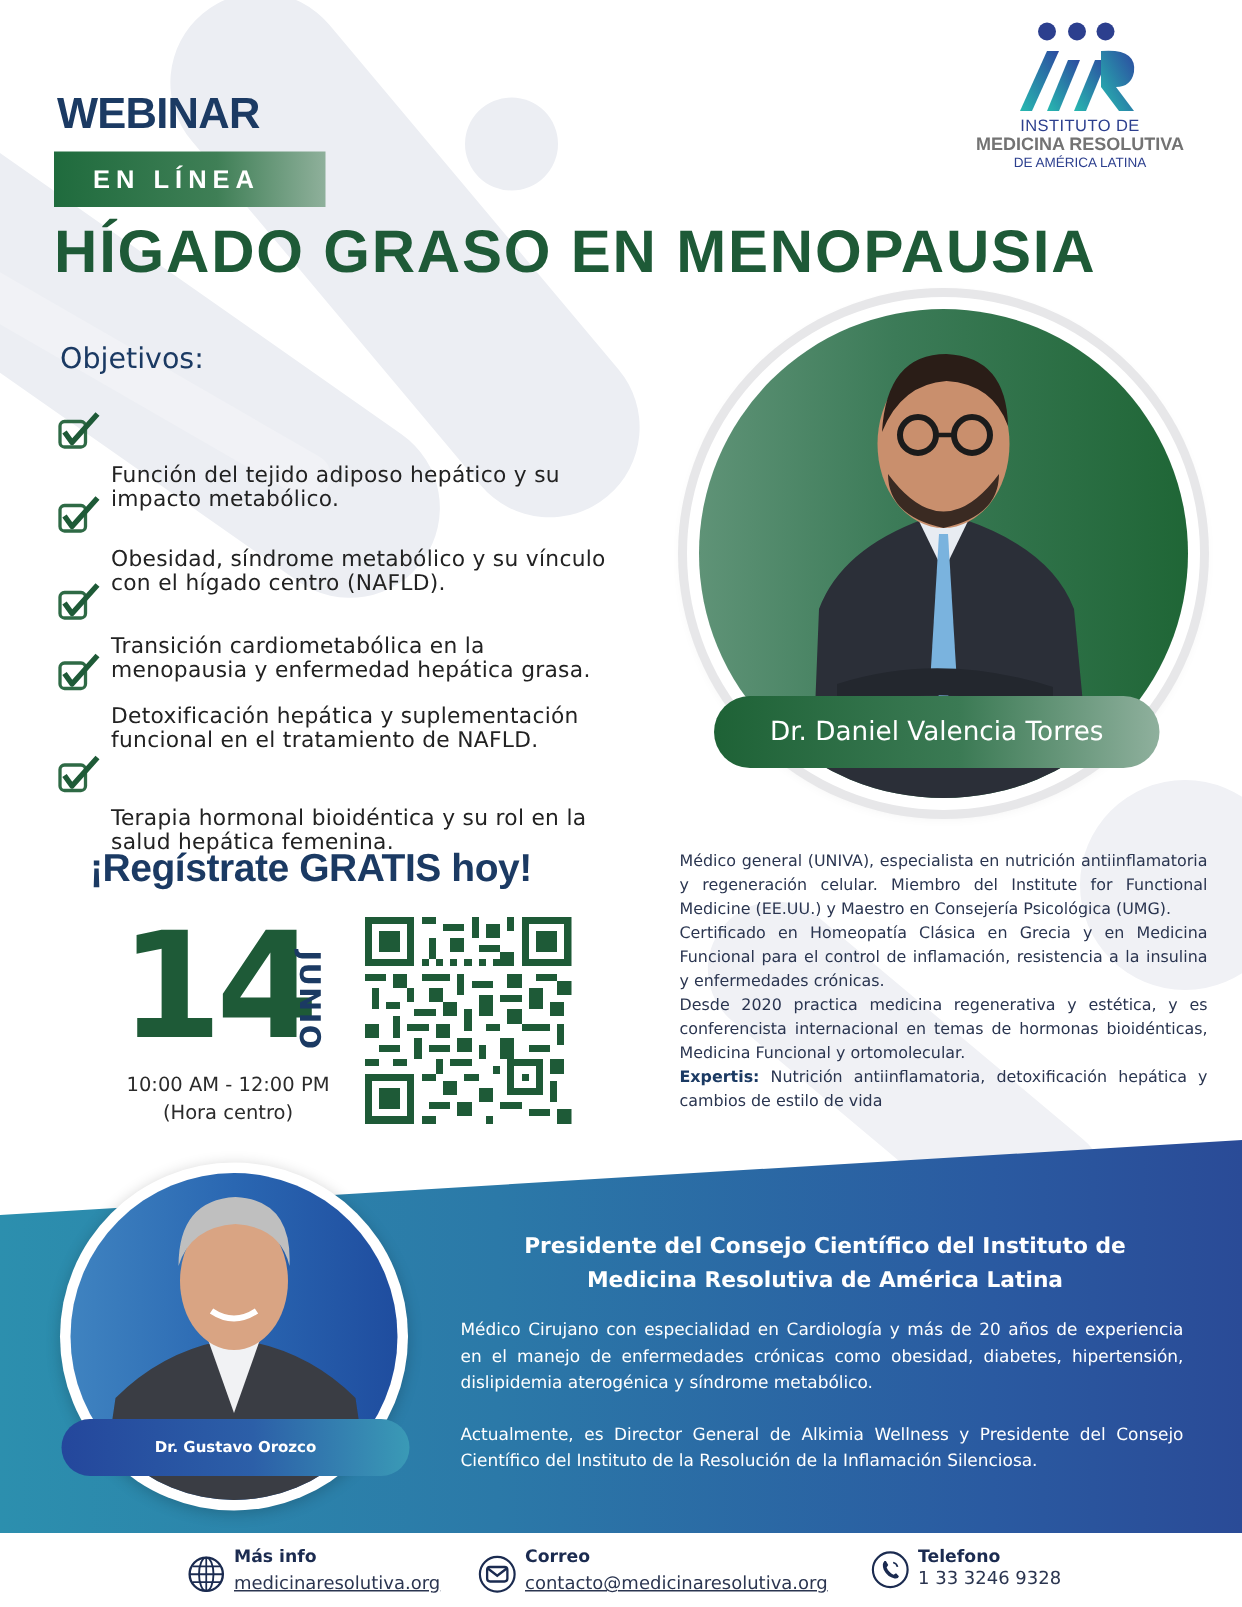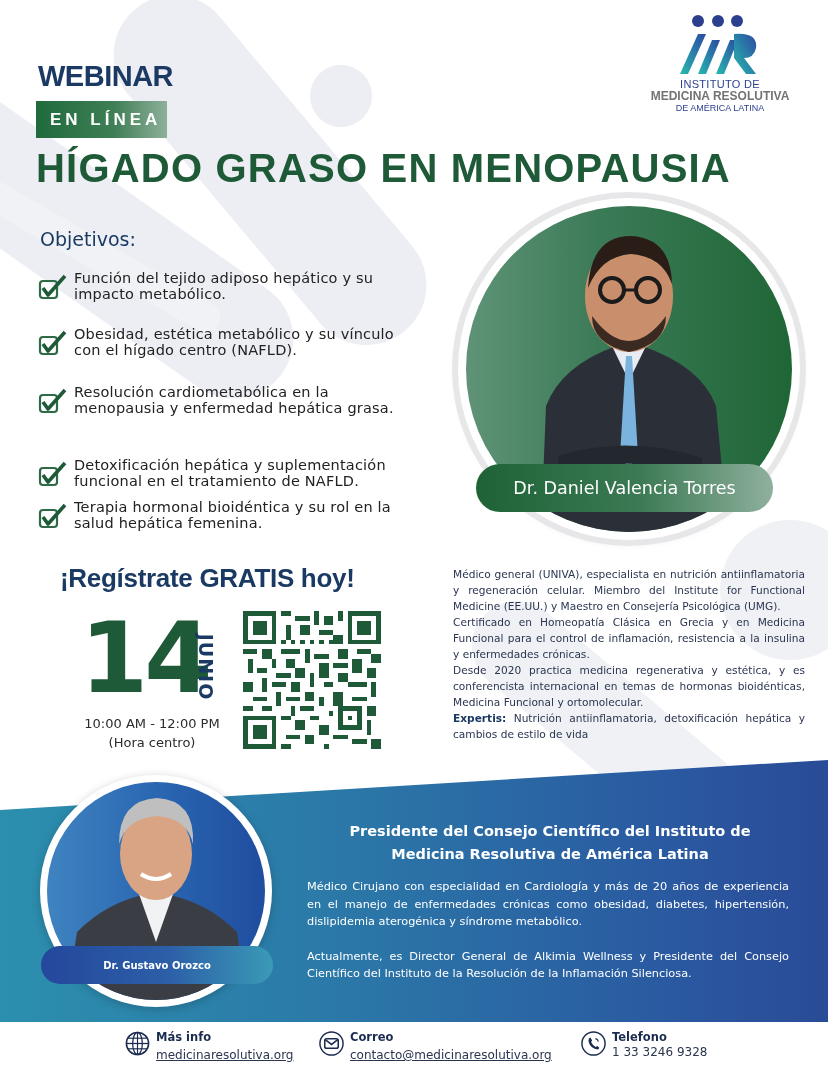--- a/index.html
+++ b/index.html
@@ -12,36 +12,36 @@
     .sw2 { left: 210px; top: -40px; width: 120px; height: 420px; transform: rotate(-40deg); border-radius: 80px; }
     .sw3 { left: 310px; top: 65px; width: 62px; height: 62px; border-radius: 50%; }
     .sw4 { left: -80px; top: 230px; width: 320px; height: 30px; transform: rotate(30deg); background: #f1f2f6; }
     .sw5 { left: 560px; top: 560px; width: 90px; height: 320px; transform: rotate(-50deg); background: #f0f1f5; border-radius: 60px; }
     .sw6 { left: 720px; top: 520px; width: 140px; height: 140px; border-radius: 50%; background: #f0f1f5; }
 
     .layer { position: absolute; z-index: 2; }
 
     
     .webinar { left: 38px; top: 60px; font-family: "Liberation Sans", sans-serif; font-weight: 900; font-size: 29px; color: #1b3a63; letter-spacing: -0.5px; font-weight: bold; }
-    .en-linea { left: 36px; top: 101px; width: 131px; height: 37px; background: linear-gradient(90deg, #1f6b3d 0%, #3f7f56 60%, #8fb09b 100%); color: #ffffff; font-family: "Liberation Sans", sans-serif; font-weight: bold; font-size: 17px; letter-spacing: 4px; display: flex; align-items: center; padding-left: 14px; }
+    .en-linea { left: 36px; top: 101px; width: 181px; height: 37px; background: linear-gradient(90deg, #1f6b3d 0%, #3f7f56 60%, #8fb09b 100%); color: #ffffff; font-family: "Liberation Sans", sans-serif; font-weight: bold; font-size: 17px; letter-spacing: 4px; display: flex; align-items: center; padding-left: 26px; }
     .main-title { left: 36px; top: 146px; font-family: "Liberation Sans", sans-serif; font-weight: bold; font-size: 40px; color: #1e5a37; letter-spacing: 1.2px; white-space: nowrap; }
 
     
     .logo { left: 640px; top: 14px; width: 160px; text-align: center; }
     .logo svg { display: block; margin: 0 auto; }
     .logo-line1 { font-family: "Liberation Sans", sans-serif; font-size: 11px; color: #2c3f8e; letter-spacing: 0.3px; line-height: 12px; }
     .logo-line2 { font-family: "Liberation Sans", sans-serif; font-weight: bold; font-size: 12px; color: #737373; line-height: 13px; }
     .logo-line3 { font-family: "Liberation Sans", sans-serif; font-size: 9px; color: #2c3f8e; line-height: 11px; }
 
     
     .obj-title { left: 40px; top: 228px; font-family: "DejaVu Sans", sans-serif; font-weight: normal; font-size: 19px; color: #1b3a63; }
     .obj-list { left: 38px; top: 270px; width: 400px; }
     .obj-item { position: absolute; left: 0; display: flex; align-items: flex-start; width: 400px; }
     .obj-item .check { width: 30px; height: 26px; flex: 0 0 30px; margin-top: 4px; }
-    .obj-item .txt { font-family: "DejaVu Sans", sans-serif; font-size: 14.5px; line-height: 16px; color: #222; margin-left: 6px; letter-spacing: 0.2px; }
+    .obj-item .txt { font-family: "DejaVu Sans", sans-serif; font-size: 14.5px; line-height: 16px; color: #222; margin-left: 6px; letter-spacing: 0.2px; margin-top: 39px; }
 
     
     .sp1-ring { left: 458px; top: 198px; width: 342px; height: 342px; border-radius: 50%; background: #ffffff; box-shadow: 0 0 0 6px #e7e7e9, 0 2px 10px rgba(0,0,0,0.12); }
     .sp1-photo { left: 466px; top: 206px; width: 326px; height: 326px; border-radius: 50%; overflow: hidden; background: linear-gradient(90deg, #5f9377 0%, #3c7b58 40%, #1f6636 100%); }
     .sp1-name { left: 476px; top: 464px; width: 297px; height: 48px; border-radius: 24px; background: linear-gradient(90deg, #1e6236 0%, #3b7a54 55%, #8fb09d 100%); color: #ffffff; font-family: "DejaVu Sans", sans-serif; font-weight: normal; font-size: 17.5px; display: flex; align-items: center; justify-content: center; }
 
     
     .register { left: 60px; top: 563px; font-family: Liberation Sans, sans-serif; font-weight: bold; font-size: 26px; color: #1b3a63; white-space: nowrap; letter-spacing: -0.3px; }
     .day { left: 80px; top: 608px; font-family: "DejaVu Sans", sans-serif; font-weight: bold; font-size: 98px; color: #1e5a37; letter-spacing: -4px; line-height: 100px; }
     .month { left: 188px; top: 622px; width: 36px; height: 90px; }
@@ -60,21 +60,21 @@
     .sp2-ring { left: 40px; top: 775px; width: 232px; height: 232px; border-radius: 50%; background: #ffffff; box-shadow: 0 2px 10px rgba(0,0,0,0.2); }
     .sp2-photo { left: 47px; top: 782px; width: 218px; height: 218px; border-radius: 50%; overflow: hidden; background: linear-gradient(90deg, #3f83c0 0%, #2a67b2 50%, #1f4d9f 100%); }
     .sp2-name { left: 41px; top: 946px; width: 232px; height: 38px; border-radius: 19px; background: linear-gradient(90deg, #24479c 0%, #2c5fa8 55%, #3a9ab6 100%); color: #ffffff; font-family: "DejaVu Sans", sans-serif; font-weight: bold; font-size: 10px; display: flex; align-items: center; justify-content: center; }
 
     .sp2-role { left: 320px; top: 820px; width: 460px; text-align: center; color: #ffffff; font-family: "DejaVu Sans", sans-serif; font-weight: bold; font-size: 14.5px; line-height: 23px; }
     .sp2-bio { left: 307px; top: 878px; width: 482px; color: #ffffff; font-family: "DejaVu Sans", sans-serif; font-size: 11.3px; line-height: 17.5px; text-align: justify; }
     .sp2-bio p { margin: 0 0 17px 0; }
 
     
     .footer { left: 0; top: 1022px; width: 828px; height: 49px; background: #ffffff; z-index: 2; }
-    .contact { position: absolute; top: 8px; display: flex; align-items: flex-start; }
+    .contact { position: absolute; top: 8px; display: flex; align-items: flex-end; }
     .contact .ic { width: 27px; height: 27px; margin-right: 5px; }
     .contact .lbl { font-family: "DejaVu Sans", sans-serif; font-weight: bold; font-size: 11.5px; color: #1b2b50; line-height: 14px; }
     .contact .val { font-family: "DejaVu Sans", sans-serif; font-size: 12px; color: #2b3550; line-height: 16px; }
     .contact a.val { text-decoration: underline; color: #2b3550; }
   </style>
 </head>
 <body>
 
 <div class="swoosh sw1"></div>
 <div class="swoosh sw2"></div>
@@ -121,35 +121,35 @@
         <div>Función del tejido adiposo hepático y su</div>
         <div>impacto metabólico.</div>
       </div>
   </div>
   <div class="obj-item" style="top:56px">
     <svg class="check" viewBox="0 0 30 26">
         <rect x="2" y="7" width="17" height="17" rx="3" fill="none" stroke="#2e6a45" stroke-width="2.2"></rect>
         <path d="M5 14 L10 21 L27 2" fill="none" stroke="#1e5a37" stroke-width="3.6" stroke-linejoin="round"></path>
       </svg>
     <div class="txt">
-        <div>Obesidad, estética metabólico y su vínculo</div>
+        <div>Obesidad, síndrome metabólico y su vínculo</div>
         <div>con el hígado centro (NAFLD).</div>
       </div>
   </div>
   <div class="obj-item" style="top:114px">
     <svg class="check" viewBox="0 0 30 26">
         <rect x="2" y="7" width="17" height="17" rx="3" fill="none" stroke="#2e6a45" stroke-width="2.2"></rect>
         <path d="M5 14 L10 21 L27 2" fill="none" stroke="#1e5a37" stroke-width="3.6" stroke-linejoin="round"></path>
       </svg>
     <div class="txt">
-        <div>Resolución cardiometabólica en la</div>
+        <div>Transición cardiometabólica en la</div>
         <div>menopausia y enfermedad hepática grasa.</div>
       </div>
   </div>
-  <div class="obj-item" style="top:187px">
+  <div class="obj-item" style="top:161px">
     <svg class="check" viewBox="0 0 30 26">
         <rect x="2" y="7" width="17" height="17" rx="3" fill="none" stroke="#2e6a45" stroke-width="2.2"></rect>
         <path d="M5 14 L10 21 L27 2" fill="none" stroke="#1e5a37" stroke-width="3.6" stroke-linejoin="round"></path>
       </svg>
     <div class="txt">
         <div>Detoxificación hepática y suplementación</div>
         <div>funcional en el tratamiento de NAFLD.</div>
       </div>
   </div>
   <div class="obj-item" style="top:229px">

